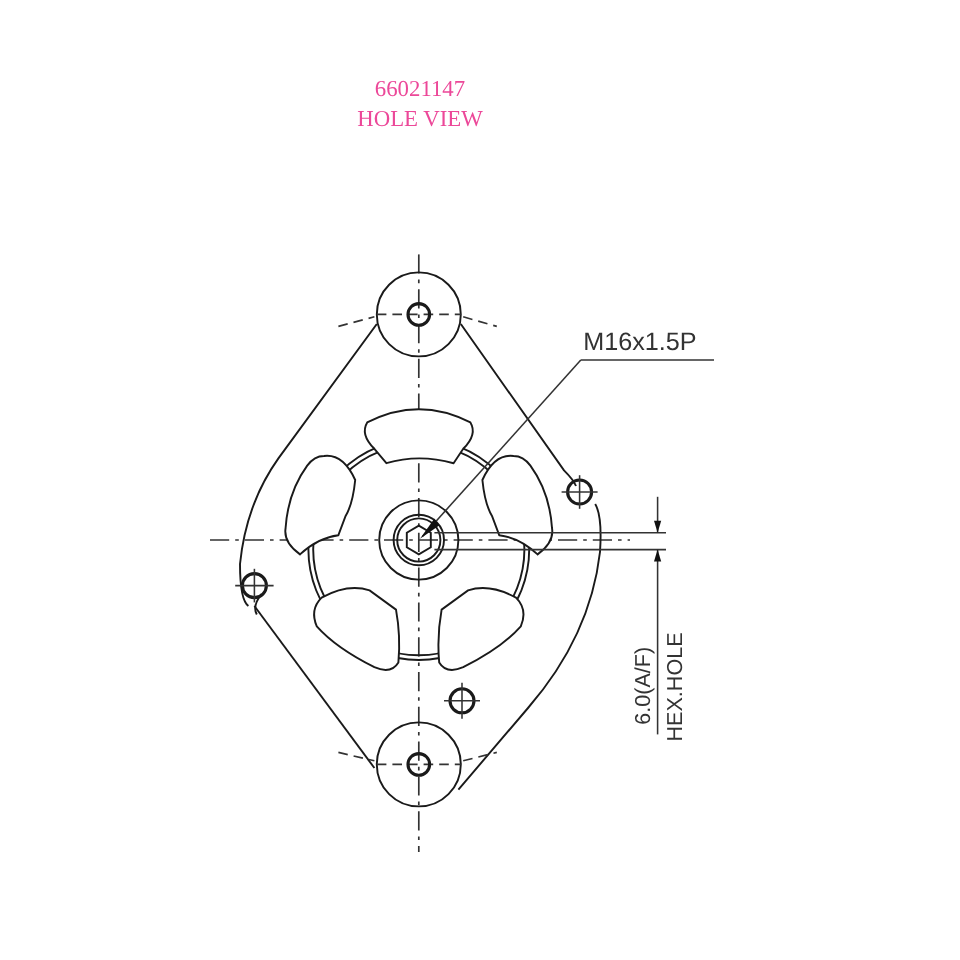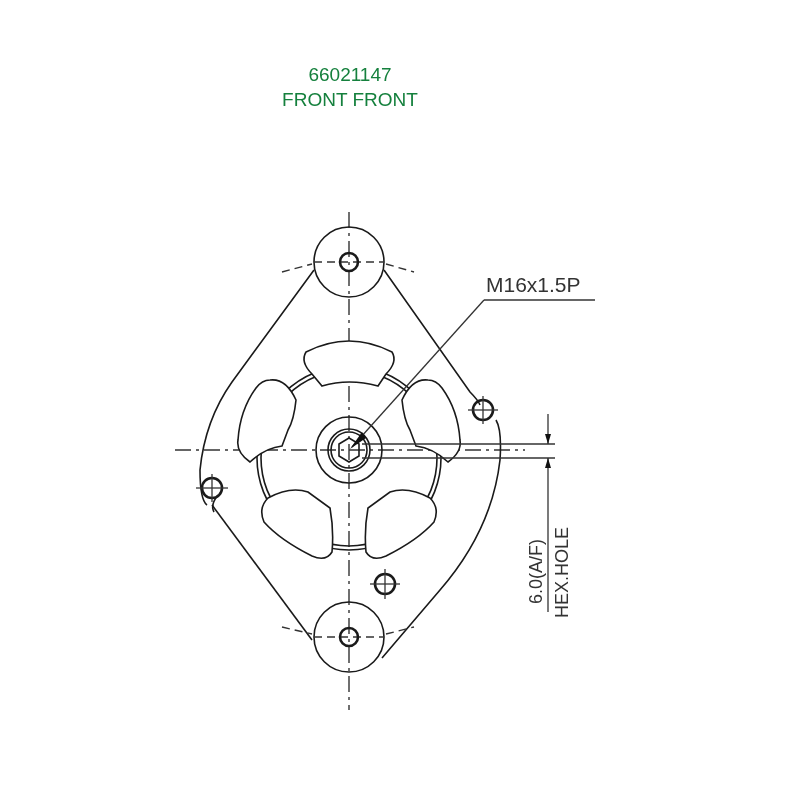--- a/index.html
+++ b/index.html
@@ -1,36 +1,36 @@
 <!DOCTYPE html>
 <html><head>
 <meta charset="utf-8">
 <style>
   html, body { margin: 0; padding: 0; background: #ffffff; }
   body { width: 800px; height: 800px; position: relative; overflow: hidden; }
   .title-block {
     position: absolute; left: 0; top: 62px; width: 700px;
-    text-align: center; font-family: Liberation Sans, sans-serif;
-    color: #15803d; font-size: 19px; line-height: 25px;
+    text-align: center; font-family: Liberation Serif, serif;
+    color: #ec4899; font-size: 19px; line-height: 25px;
   }
   .title-block div { margin: 0; }
   svg.drawing { position: absolute; left: 0; top: 0; }
   .stroke { fill: none; stroke: #1a1a1a; stroke-width: 1.6; }
   .thick { fill: none; stroke: #1a1a1a; stroke-width: 2.6; }
   .center { fill: none; stroke: #333; stroke-width: 1.4; stroke-dasharray: 16 5 3 5; }
   .dash { fill: none; stroke: #333; stroke-width: 1.4; stroke-dasharray: 8 5; }
   .dimline { fill: none; stroke: #333; stroke-width: 1.3; }
   .label { font-family: "Liberation Sans", sans-serif; fill: #333; }
 </style>
 </head>
 <body>
 
 <div class="title-block">
   <div>66021147</div>
-  <div>FRONT FRONT</div>
+  <div>HOLE VIEW</div>
 </div>
 
 <svg class="drawing" width="800" height="800" viewBox="0 0 800 800">
 
   <line class="center" x1="349" y1="212" x2="349" y2="710"></line>
   <line class="center" x1="175" y1="450" x2="525" y2="450"></line>
 
   <g>
     <path class="stroke" d="M 314 270 L 232 382 Q 205 420 200 470 Q 200 500 207 505
       M 384 270 L 470 392 Q 478 400 480 405"></path>

